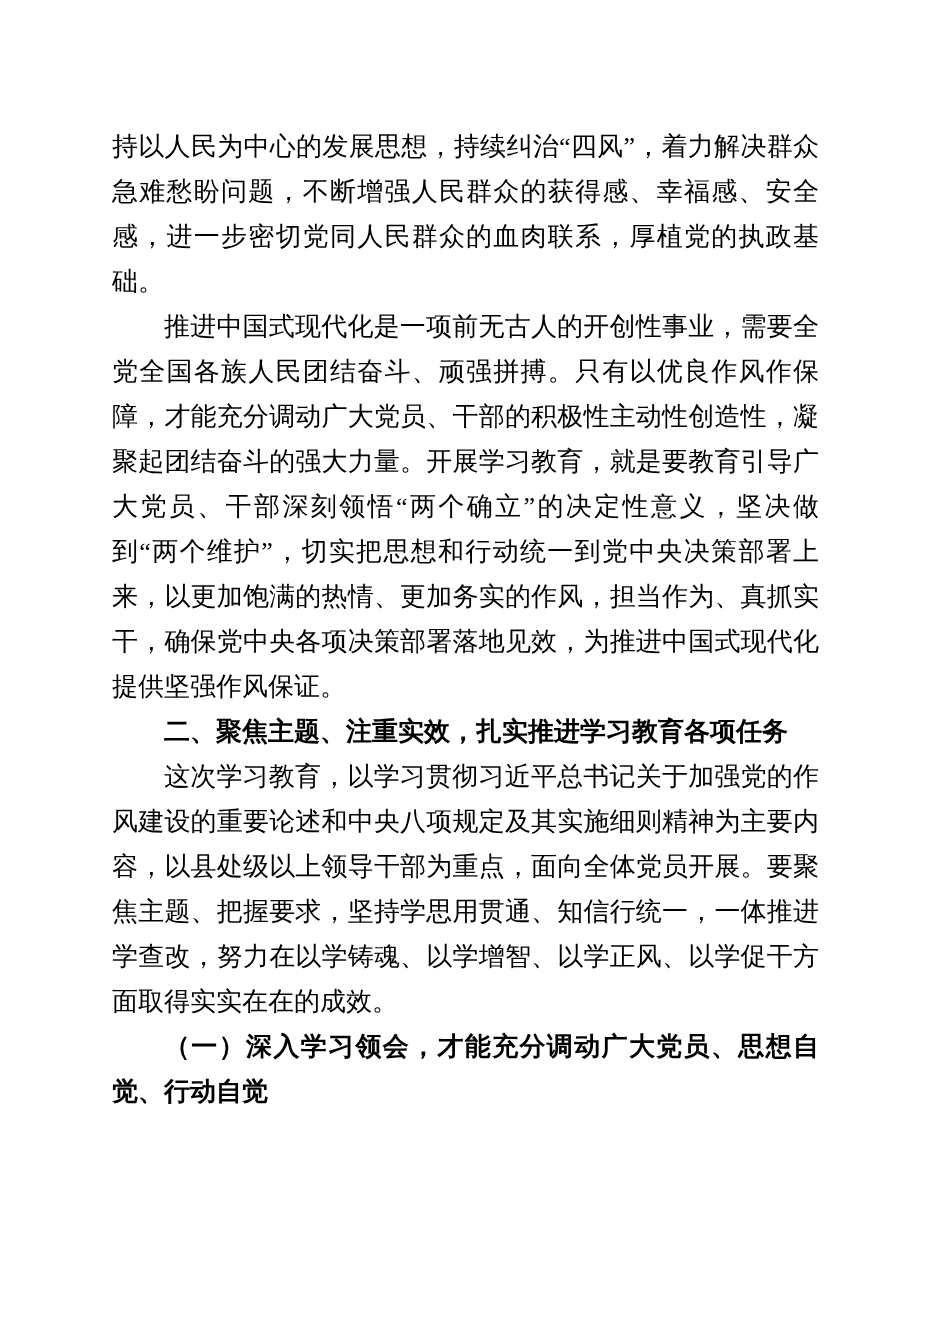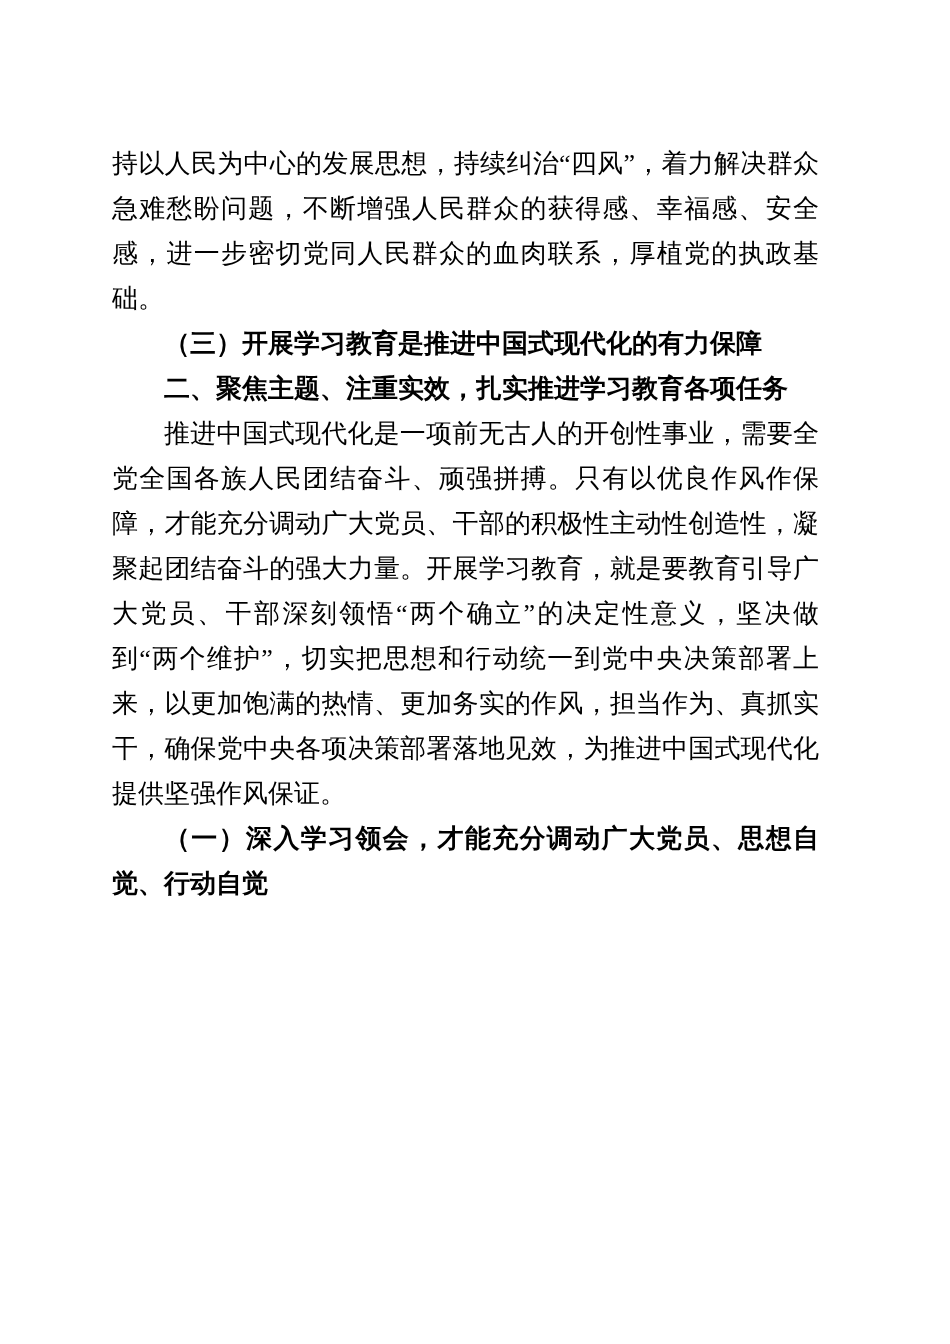--- a/index.html
+++ b/index.html
@@ -11,21 +11,21 @@
     position: relative;
     width: 950px;
     height: 1344px;
     background: #ffffff;
     overflow: hidden;
     box-sizing: border-box;
   }
   .text-area {
     position: absolute;
     left: 112px;
-    top: 141px;
+    top: 124px;
     width: 707px;
   }
   .para {
     margin: 0;
     color: #000000;
     font-family: "Liberation Serif", "DejaVu Serif", serif;
     font-size: 26px;
     line-height: 45px;
     text-align: justify;
     text-justify: inter-ideograph;
@@ -39,18 +39,18 @@
   .para.heading {
     font-weight: bold;
   }
 </style>
 </head>
 <body>
 
 <div class="page">
   <div class="text-area">
     <p class="para no-indent">持以人民为中心的发展思想，持续纠治“四风”，着力解决群众急难愁盼问题，不断增强人民群众的获得感、幸福感、安全感，进一步密切党同人民群众的血肉联系，厚植党的执政基础。</p>
-    <p class="para heading">（三）开展学习教育是推进中国式现代化的有力保障</p>
+    <p class="para">推进中国式现代化是一项前无古人的开创性事业，需要全党全国各族人民团结奋斗、顽强拼搏。只有以优良作风作保障，才能充分调动广大党员、干部的积极性主动性创造性，凝聚起团结奋斗的强大力量。开展学习教育，就是要教育引导广大党员、干部深刻领悟“两个确立”的决定性意义，坚决做到“两个维护”，切实把思想和行动统一到党中央决策部署上来，以更加饱满的热情、更加务实的作风，担当作为、真抓实干，确保党中央各项决策部署落地见效，为推进中国式现代化提供坚强作风保证。</p>
     <p class="para heading">二、聚焦主题、注重实效，扎实推进学习教育各项任务</p>
-    <p class="para">推进中国式现代化是一项前无古人的开创性事业，需要全党全国各族人民团结奋斗、顽强拼搏。只有以优良作风作保障，才能充分调动广大党员、干部的积极性主动性创造性，凝聚起团结奋斗的强大力量。开展学习教育，就是要教育引导广大党员、干部深刻领悟“两个确立”的决定性意义，坚决做到“两个维护”，切实把思想和行动统一到党中央决策部署上来，以更加饱满的热情、更加务实的作风，担当作为、真抓实干，确保党中央各项决策部署落地见效，为推进中国式现代化提供坚强作风保证。</p>
+    <p class="para">这次学习教育，以学习贯彻习近平总书记关于加强党的作风建设的重要论述和中央八项规定及其实施细则精神为主要内容，以县处级以上领导干部为重点，面向全体党员开展。要聚焦主题、把握要求，坚持学思用贯通、知信行统一，一体推进学查改，努力在以学铸魂、以学增智、以学正风、以学促干方面取得实实在在的成效。</p>
     <p class="para heading">（一）深入学习领会，才能充分调动广大党员、思想自觉、行动自觉</p>
   </div>
 </div>
 
 </body></html>

